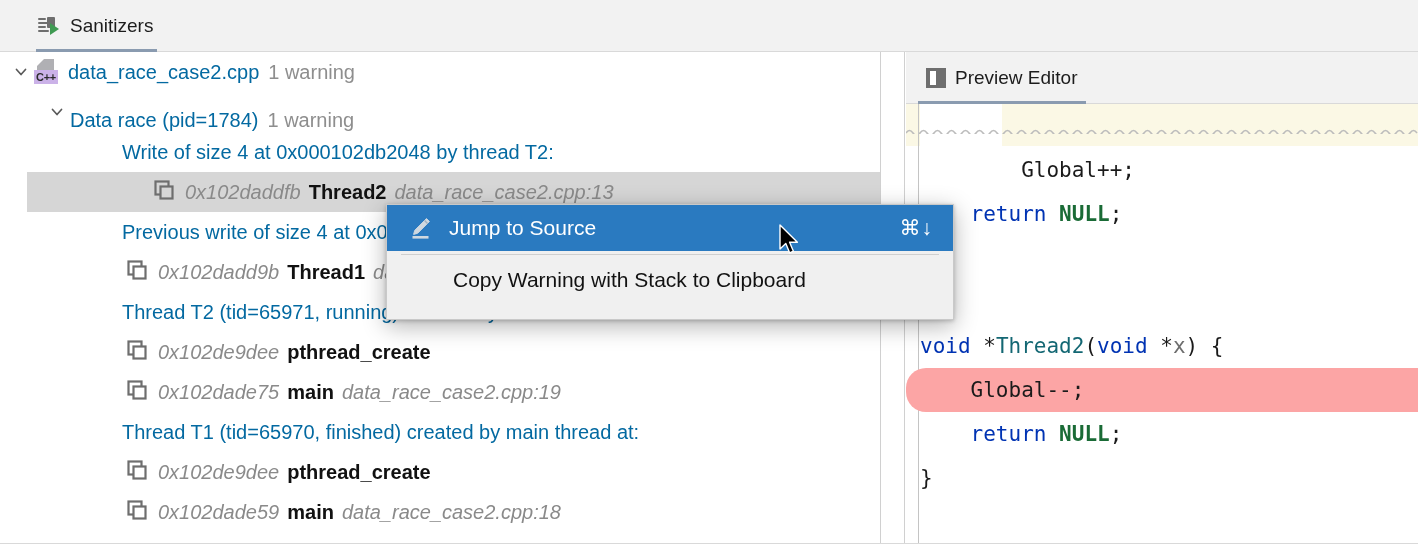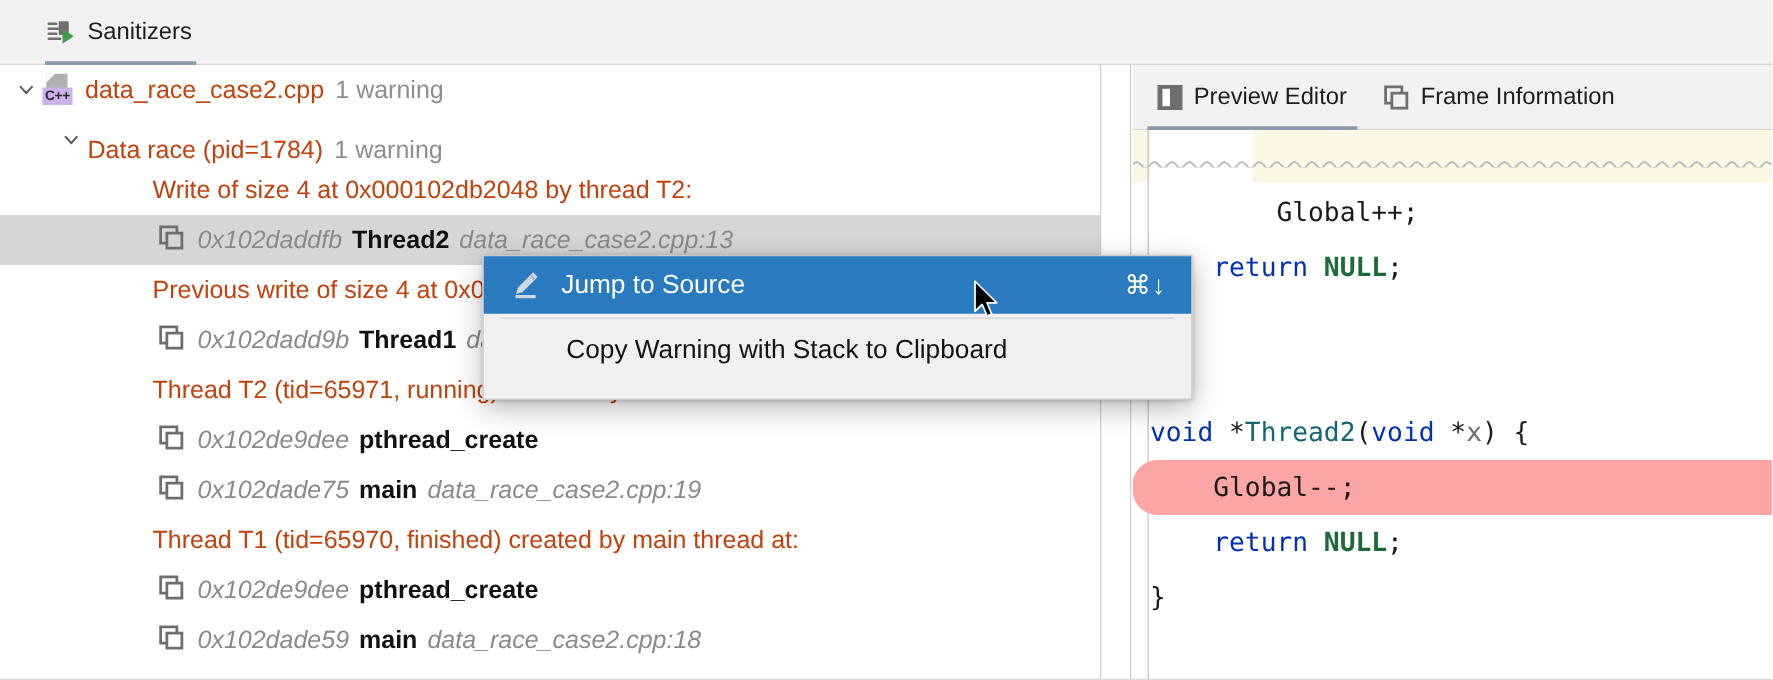--- a/index.html
+++ b/index.html
@@ -69,21 +69,21 @@
     overflow: hidden;
   }
   .tree-row {
     position: relative;
     height: 40px;
     display: flex; align-items: center;
     white-space: nowrap;
     font-size: 20px; color: #111111;
     cursor: default;
   }
-  .tree-row.selected { background: #d6d6d6; }
+  .tree-row.selected { background: #d6d6d6; margin-left: 27px; }
 
   .chevron {
     width: 26px; height: 40px; flex: 0 0 26px;
     display: flex; align-items: center; justify-content: center;
   }
   .chevron svg { display: block; }
 
   .c-icon {
     position: relative; width: 26px; height: 26px; flex: 0 0 26px;
     margin-right: 8px;
@@ -108,21 +108,21 @@
   }
 
   
   .frm-icon { width: 26px; height: 26px; flex: 0 0 26px; margin-right: 6px; }
   .frm-icon svg { display: block; }
 
   .addr { color: #8a8a8a; font-style: italic; margin-right: 8px; }
   .fname { color: #111111; font-weight: bold; margin-right: 8px; }
   .floc { color: #8a8a8a; font-style: italic; }
   .warncount { color: #8e8e8e; margin-left: 9px; }
-  .plain { color: #c2410c; }
+  .plain { color: #0369a1; }
 
   .ind-0 { padding-left: 8px; }
   .ind-1 { padding-left: 44px; align-items: flex-end; }
   .ind-2 { padding-left: 122px; text-align: center; }
   .ind-3 { padding-left: 126px; }
 
   
   .splitter {
     position: absolute; left: 880px; top: 52px;
     width: 25px; height: 492px;
@@ -396,29 +396,20 @@
 
   <div class="splitter"></div>
 
   <div class="right-panel">
 
     <div class="rp-tabs">
       <div class="rp-tab active">
         <span class="ico-preview"></span>
         <span>Preview Editor</span>
       </div>
-      <div class="rp-tab">
-        <span class="ico-frames">
-          <svg width="22" height="22" viewBox="0 0 22 22">
-              <rect x="2.5" y="2.5" width="13" height="13" fill="none" stroke="#6e6e6e" stroke-width="2.2"></rect>
-              <rect x="7.5" y="7.5" width="12" height="12" fill="#f2f2f2" stroke="#6e6e6e" stroke-width="2.2"></rect>
-            </svg>
-        </span>
-        <span>Frame Information</span>
-      </div>
     </div>
 
     <div class="code-area">
 
       <div class="warnstrip">
         <span class="gap"></span>
       </div>
       <div class="squiggle">
         <svg width="512" height="10" viewBox="0 0 512 10" preserveAspectRatio="none">
           <path d="M0 5 Q3.5 0 7 5 T14 5 T21 5 T28 5 T35 5 T42 5 T49 5 T56 5 T63 5 T70 5 T77 5 T84 5 T91 5 T98 5 T105 5 T112 5 T119 5 T126 5 T133 5 T140 5 T147 5 T154 5 T161 5 T168 5 T175 5 T182 5 T189 5 T196 5 T203 5 T210 5 T217 5 T224 5 T231 5 T238 5 T245 5 T252 5 T259 5 T266 5 T273 5 T280 5 T287 5 T294 5 T301 5 T308 5 T315 5 T322 5 T329 5 T336 5 T343 5 T350 5 T357 5 T364 5 T371 5 T378 5 T385 5 T392 5 T399 5 T406 5 T413 5 T420 5 T427 5 T434 5 T441 5 T448 5 T455 5 T462 5 T469 5 T476 5 T483 5 T490 5 T497 5 T504 5 T511 5" fill="none" stroke="#bcbcbc" stroke-width="1.6"></path>

